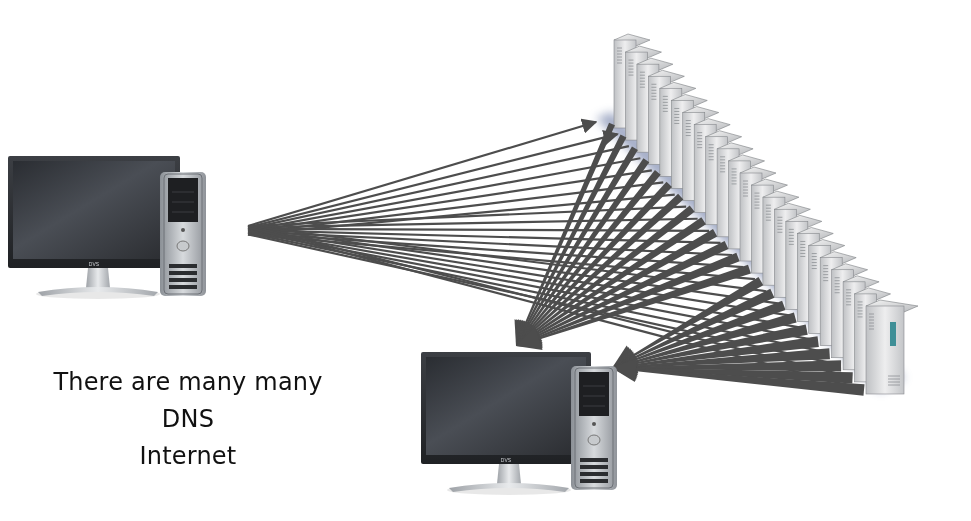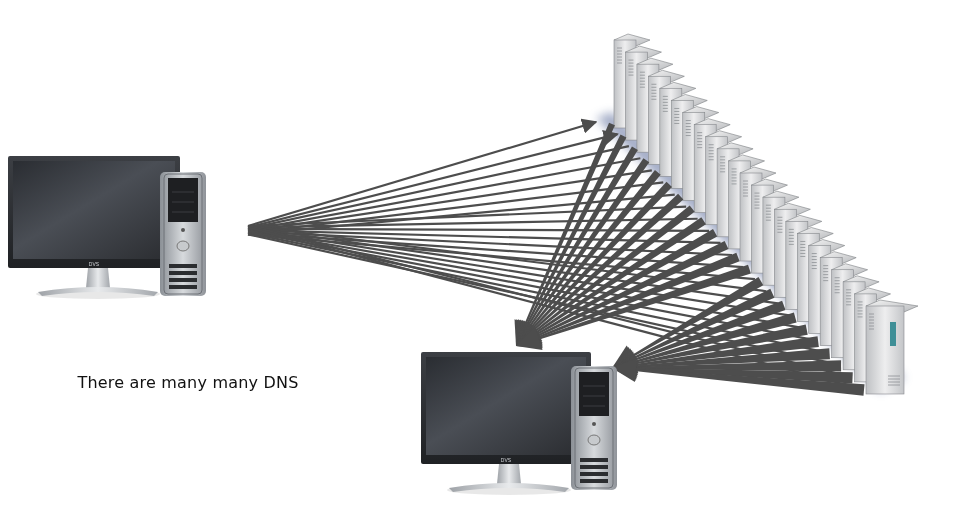--- a/index.html
+++ b/index.html
@@ -1,20 +1,20 @@
 <!DOCTYPE html>
 <html><head>
 <meta charset="utf-8">
 <style>
   html, body { margin:0; padding:0; background:#ffffff; }
   body { width:971px; height:521px; position:relative; overflow:hidden;
          font-family:"DejaVu Sans", "Liberation Sans", sans-serif; }
   #stage { position:absolute; left:0; top:0; width:971px; height:521px; }
   .caption { position:absolute; left:28px; top:364px; width:320px; text-align:center;
-             font-size:16px; line-height:37px; color:#111; letter-spacing:0.2px; }
+             font-size:24px; line-height:37px; color:#111; letter-spacing:0.2px; }
   .caption span { display:block; }
 </style>
 </head>
 <body>
 
 <svg id="stage" viewBox="0 0 971 521" xmlns="http://www.w3.org/2000/svg">
   <defs>
     <linearGradient id="screenG" x1="0" y1="0" x2="1" y2="1">
       <stop offset="0" stop-color="#2a2d32"></stop>
       <stop offset="0.45" stop-color="#4a4e55"></stop>
@@ -418,13 +418,14 @@
         <rect x="9" y="99" width="28" height="4"></rect>
         <rect x="9" y="106" width="28" height="4"></rect>
         <rect x="9" y="113" width="28" height="4"></rect>
       </g>
     </g>
   </g>
 </svg>
 
 <div class="caption">
   <span>There are many many DNS</span>
+  <span>Internet</span>
 </div>
 
 </body></html>

